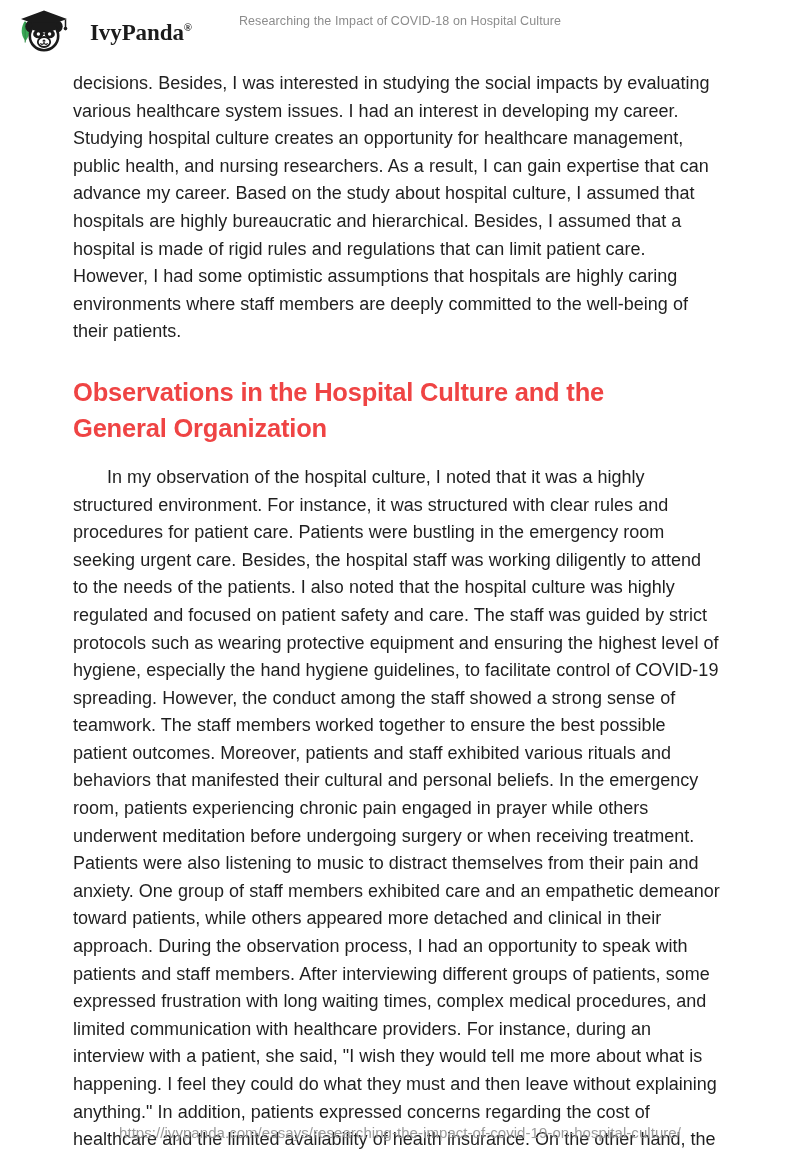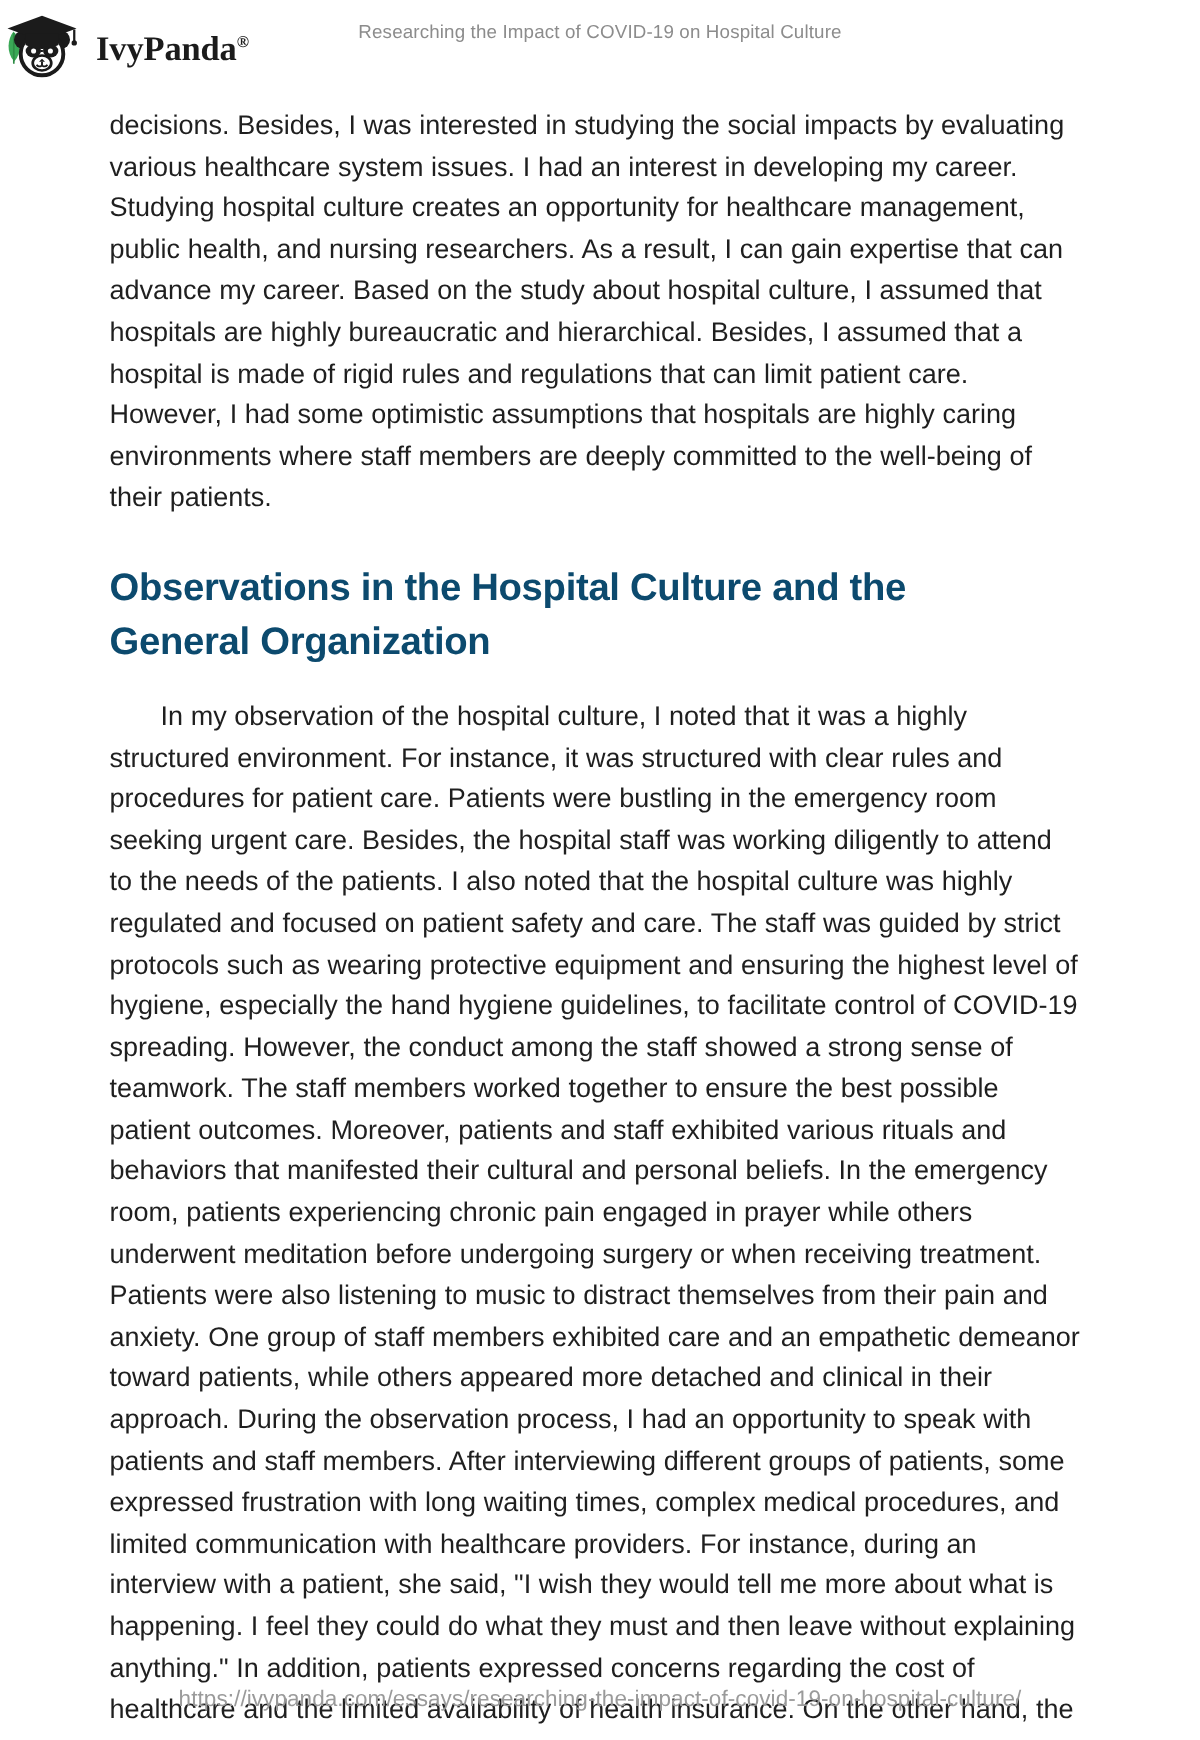--- a/index.html
+++ b/index.html
@@ -23,25 +23,25 @@
     top: 0;
     left: 0;
     width: 800px;
     height: 62px;
     display: flex;
     align-items: center;
   }
 
   .brand {
     position: absolute;
-    left: 0;
+    left: 16px;
     top: 9px;
     display: flex;
     align-items: center;
-    gap: 10px;
+    gap: 20px;
     text-decoration: none;
     justify-content: space-between;
   }
 
   .brand-logo {
     width: 54px;
     height: 44px;
     display: block;
   }
 
@@ -96,21 +96,21 @@
     content: "";
     display: inline-block;
     width: 34px;
   }
 
   h2.section-heading {
     margin: 28px 0 18px 0;
     font-size: 25.5px;
     line-height: 36px;
     font-weight: bold;
-    color: #0c4a6e;
+    color: #ef4444;
     letter-spacing: -0.2px;
     max-width: 620px;
   }
 
   
   .page-footer {
     position: absolute;
     left: 0;
     right: 0;
     bottom: 18px;
@@ -155,21 +155,21 @@
 
         <path d="M28 1.5 L51 10 L28 18.5 L5 10 Z" fill="#1b1b1b"></path>
         <path d="M17 13.5 v7.5 q11 5.2 22 0 v-7.5" fill="#1b1b1b"></path>
         <path d="M49.5 10.6 v8.2" stroke="#1b1b1b" stroke-width="1.5" fill="none"></path>
         <circle cx="49.5" cy="19.6" r="1.8" fill="#1b1b1b"></circle>
       </svg>
     </span>
     <span class="brand-word"><span>IvyPanda</span><span class="reg">®</span></span>
   </a>
 
-  <div class="header-title">Researching the Impact of COVID-19 on Hospital Culture</div>
+  <div class="header-title">Researching the Impact of COVID-18 on Hospital Culture</div>
 </div>
 
 <main class="page-body">
 
   <p class="para">decisions. Besides, I was interested in studying the social impacts by evaluating various healthcare system issues. I had an interest in developing my career. Studying hospital culture creates an opportunity for healthcare management, public health, and nursing researchers. As a result, I can gain expertise that can advance my career.  Based on the study about hospital culture, I assumed that hospitals are highly bureaucratic and hierarchical. Besides, I assumed that a hospital is made of rigid rules and regulations that can limit patient care. However, I had some optimistic assumptions that hospitals are highly caring environments where staff members are deeply committed to the well-being of their patients.</p>
 
   <h2 class="section-heading">Observations in the Hospital Culture and the General Organization</h2>
 
   <p class="para indent">In my observation of the hospital culture, I noted that it was a highly structured environment. For instance, it was structured with clear rules and procedures for patient care. Patients were bustling in the emergency room seeking urgent care. Besides, the hospital staff was working diligently to attend to the needs of the patients.  I also noted that the hospital culture was highly regulated and focused on patient safety and care. The staff was guided by strict protocols such as wearing protective equipment and ensuring the highest level of hygiene, especially the hand hygiene guidelines, to facilitate control of COVID-19 spreading. However, the conduct among the staff showed a strong sense of teamwork. The staff members worked together to ensure the best possible patient outcomes. Moreover, patients and staff exhibited various rituals and behaviors that manifested their cultural and personal beliefs. In the emergency room, patients experiencing chronic pain engaged in prayer while others underwent meditation before undergoing surgery or when receiving treatment. Patients were also listening to music to distract themselves from their pain and anxiety. One group of staff members exhibited care and an empathetic demeanor toward patients, while others appeared more detached and clinical in their approach. During the observation process, I had an opportunity to speak with patients and staff members. After interviewing different groups of patients, some expressed frustration with long waiting times, complex medical procedures, and limited communication with healthcare providers. For instance, during an interview with a patient, she said, "I wish they would tell me more about what is happening. I feel they could do what they must and then leave without explaining anything." In addition, patients expressed concerns regarding the cost of healthcare and the limited availability of health insurance. On the other hand, the staff members expressed significant concern with staff shortages, long working hours, and the stress of working in a high-pressure environment. After interviewing a staff member, I asked about the common challenges that specific staff groups face while working in a hospital setting.  In a quote, she said, "It can be quite stressful. We are struggling to deal with</p>
 

